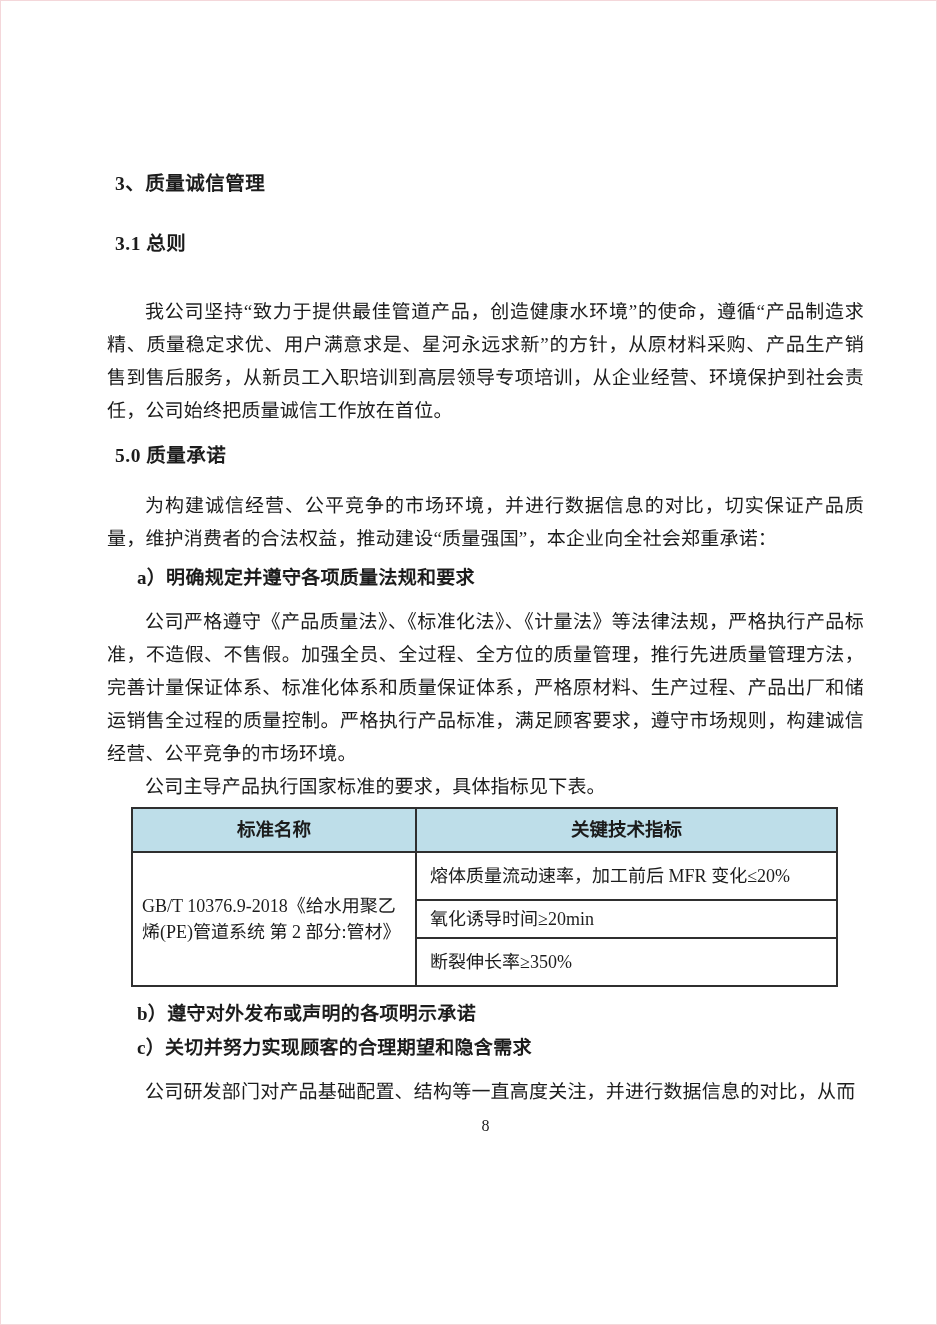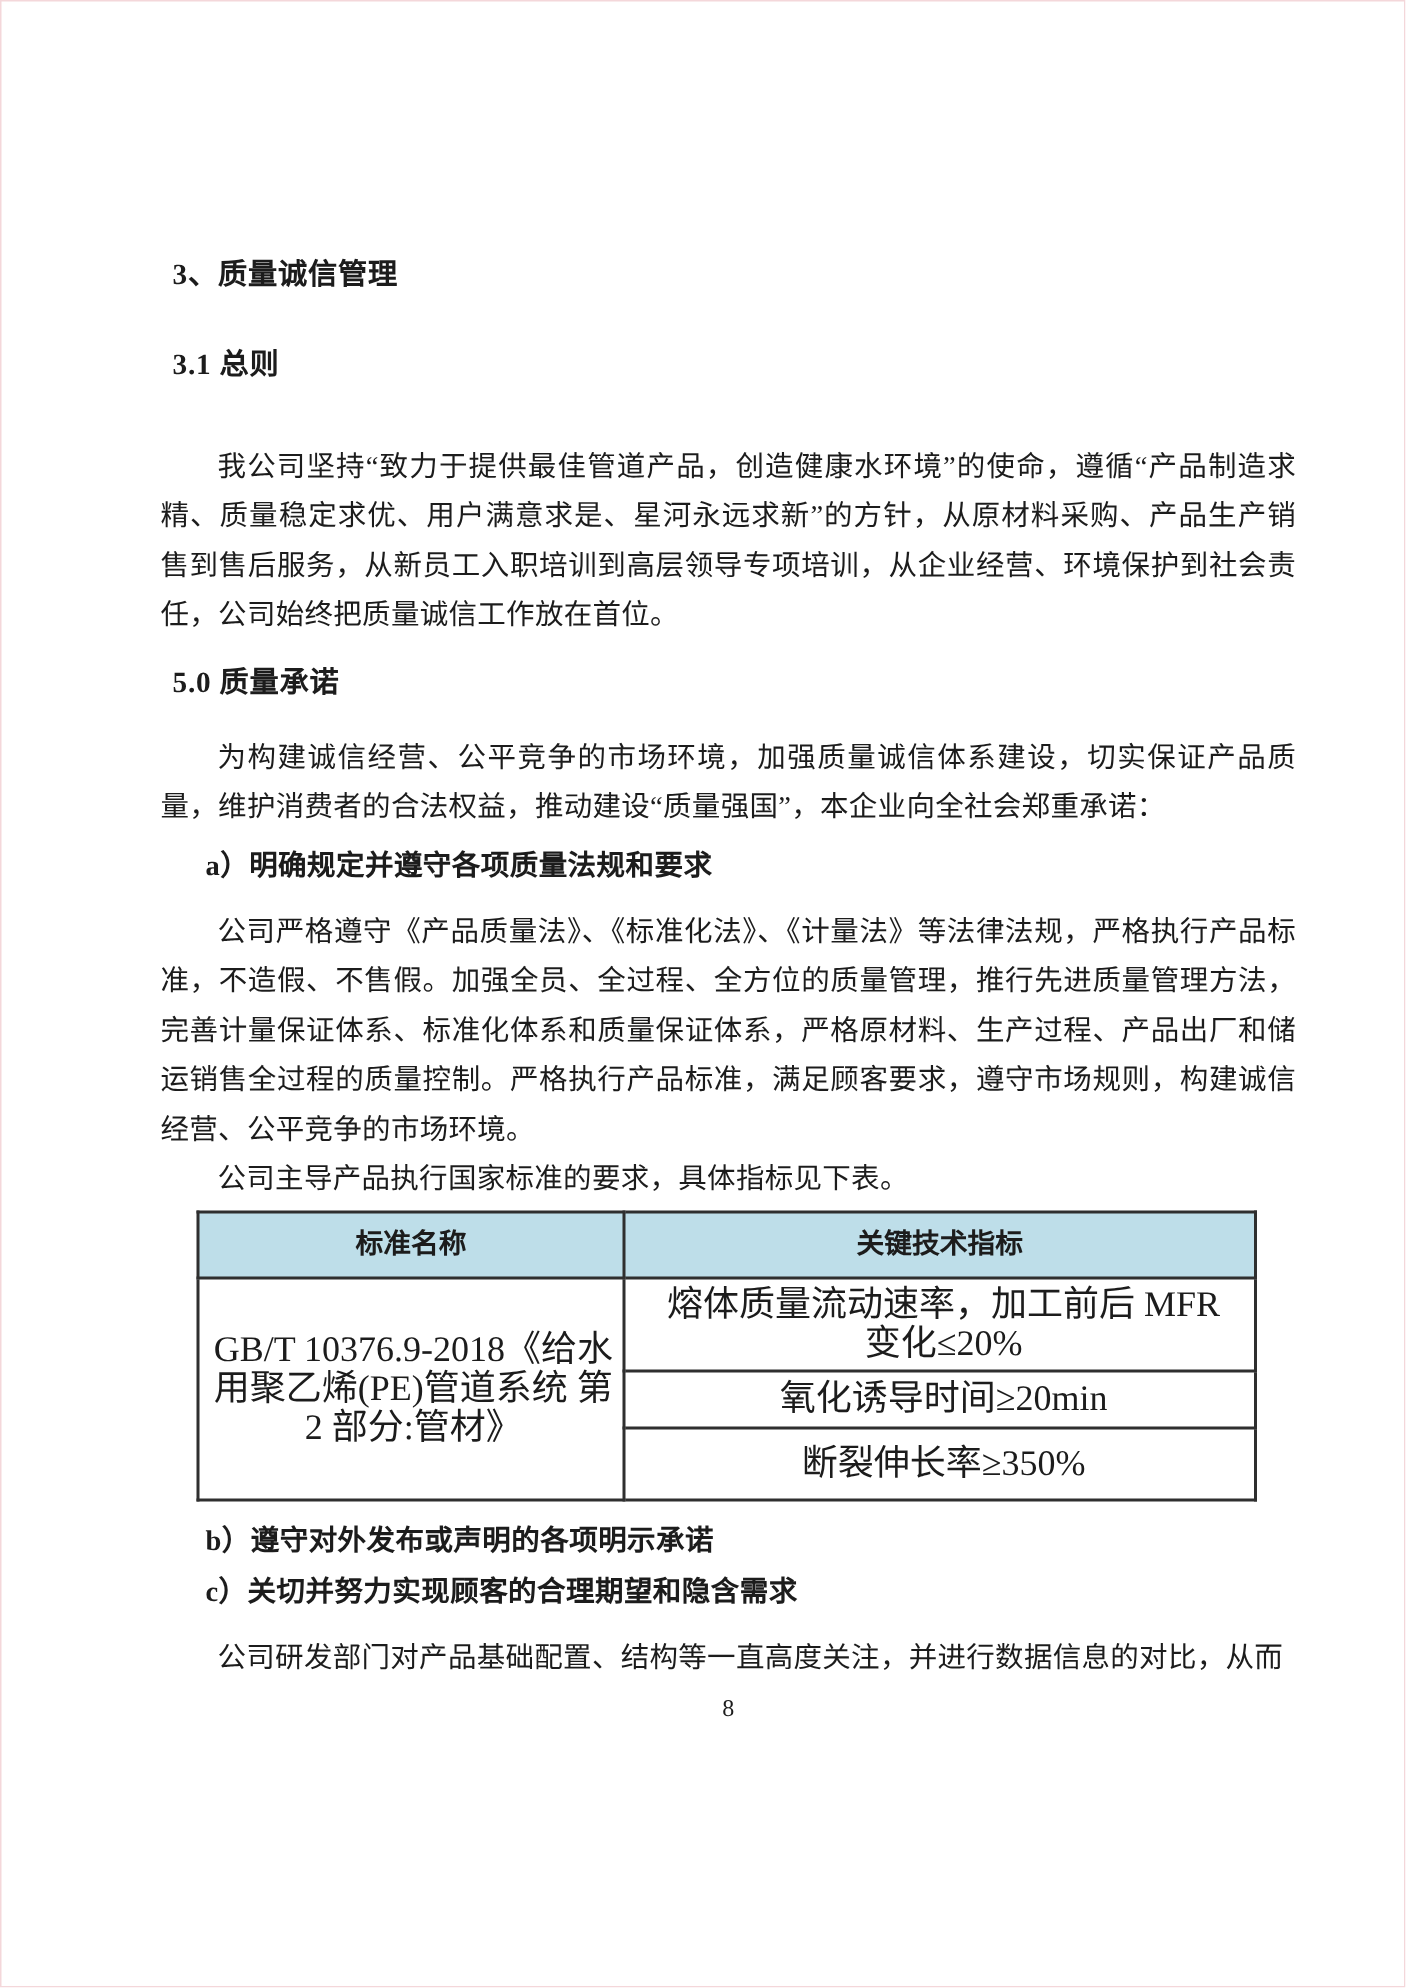--- a/index.html
+++ b/index.html
@@ -65,23 +65,22 @@
   .item-c { margin-top: 8px; }
   table.standards {
     border-collapse: collapse;
     margin: 4px 26px 0 24px;
     width: calc(100% - 50px);
     table-layout: fixed;
   }
   table.standards th,
   table.standards td {
     border: 2px solid var(--table-border);
-    font-size: 24px;
+    font-size: 18px;
     line-height: 26px;
-    text-align: center;
   }
   table.standards th {
     background: var(--table-header-bg);
     font-weight: bold;
     text-align: center;
     height: 44px;
     font-size: 18.5px;
   }
   col.c-name { width: 40.3%; }
   col.c-ind  { width: 59.7%; }
@@ -112,21 +111,21 @@
   <div class="content">
 
     <div class="chapter-title">3、质量诚信管理</div>
 
     <div class="section-title sec-31">3.1 总则</div>
 
     <p class="body-par p-31">我公司坚持“致力于提供最佳管道产品，创造健康水环境”的使命，遵循“产品制造求精、质量稳定求优、用户满意求是、星河永远求新”的方针，从原材料采购、产品生产销售到售后服务，从新员工入职培训到高层领导专项培训，从企业经营、环境保护到社会责任，公司始终把质量诚信工作放在首位。</p>
 
     <div class="section-title sec-32">5.0 质量承诺</div>
 
-    <p class="body-par p-32">为构建诚信经营、公平竞争的市场环境，加强质量诚信体系建设，切实保证产品质量，维护消费者的合法权益，推动建设“质量强国”，本企业向全社会郑重承诺：</p>
+    <p class="body-par p-32">为构建诚信经营、公平竞争的市场环境，并进行数据信息的对比，切实保证产品质量，维护消费者的合法权益，推动建设“质量强国”，本企业向全社会郑重承诺：</p>
 
     <div class="item-title item-a">a）明确规定并遵守各项质量法规和要求</div>
 
     <p class="body-par p-a">公司严格遵守《产品质量法》、《标准化法》、《计量法》等法律法规，严格执行产品标准，不造假、不售假。加强全员、全过程、全方位的质量管理，推行先进质量管理方法，完善计量保证体系、标准化体系和质量保证体系，严格原材料、生产过程、产品出厂和储运销售全过程的质量控制。严格执行产品标准，满足顾客要求，遵守市场规则，构建诚信经营、公平竞争的市场环境。</p>
 
     <p class="body-par p-table-intro">公司主导产品执行国家标准的要求，具体指标见下表。</p>
 
     <table class="standards">
       <colgroup>
         <col class="c-name">

